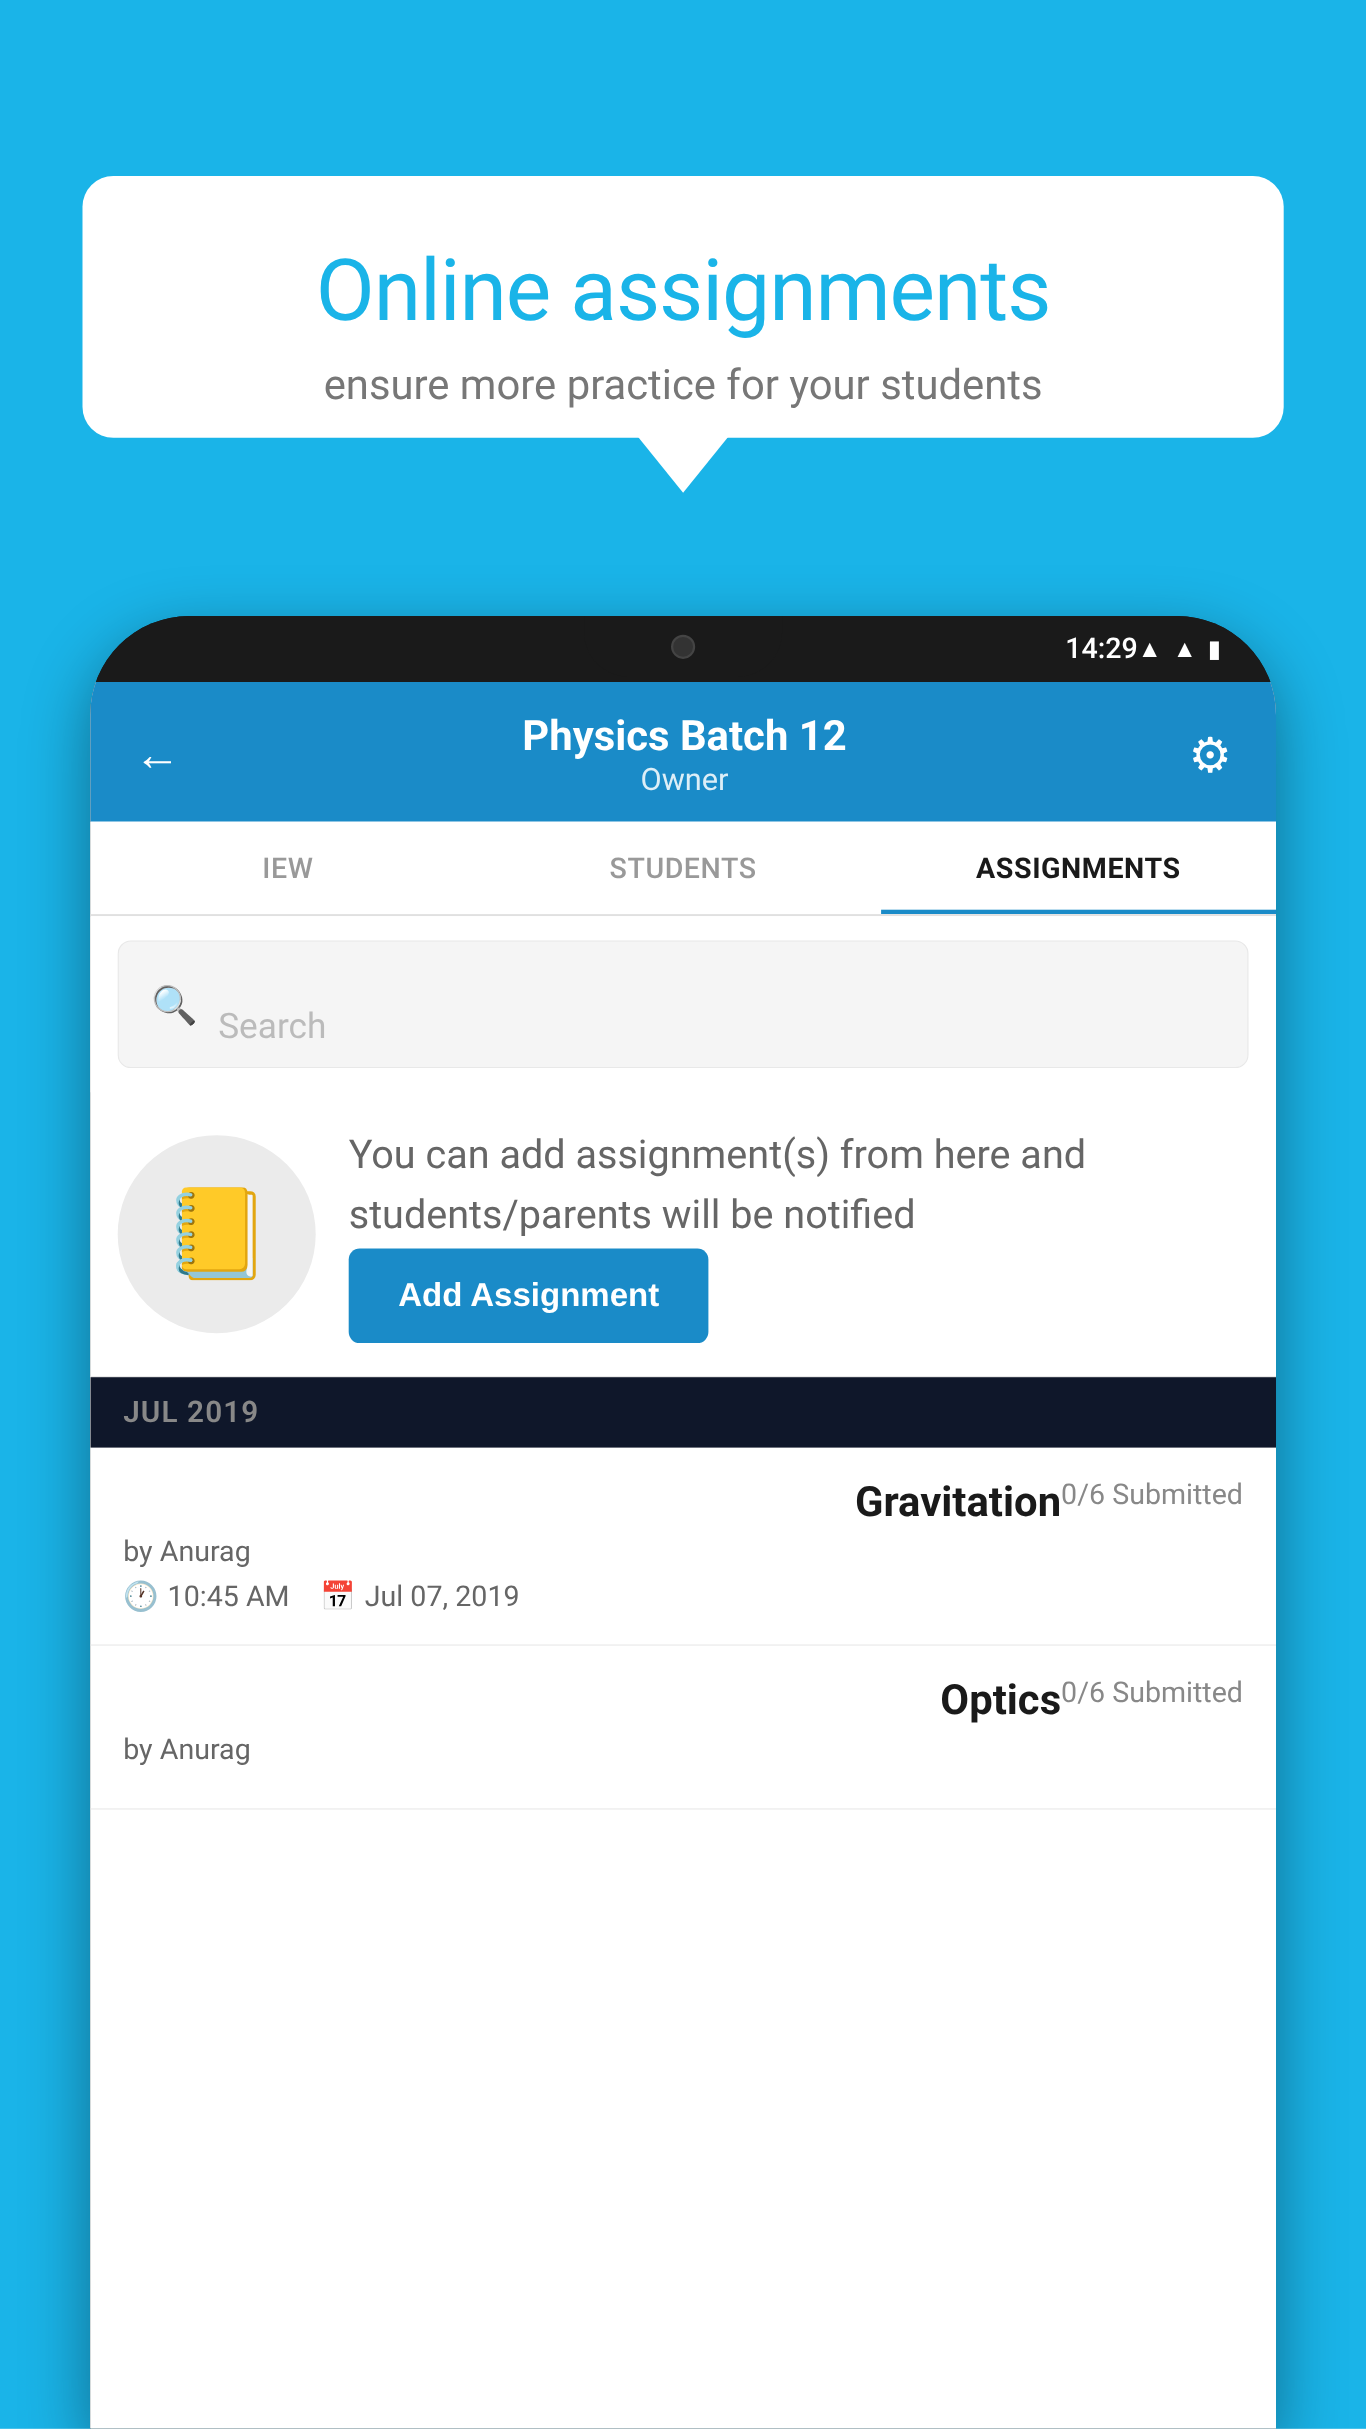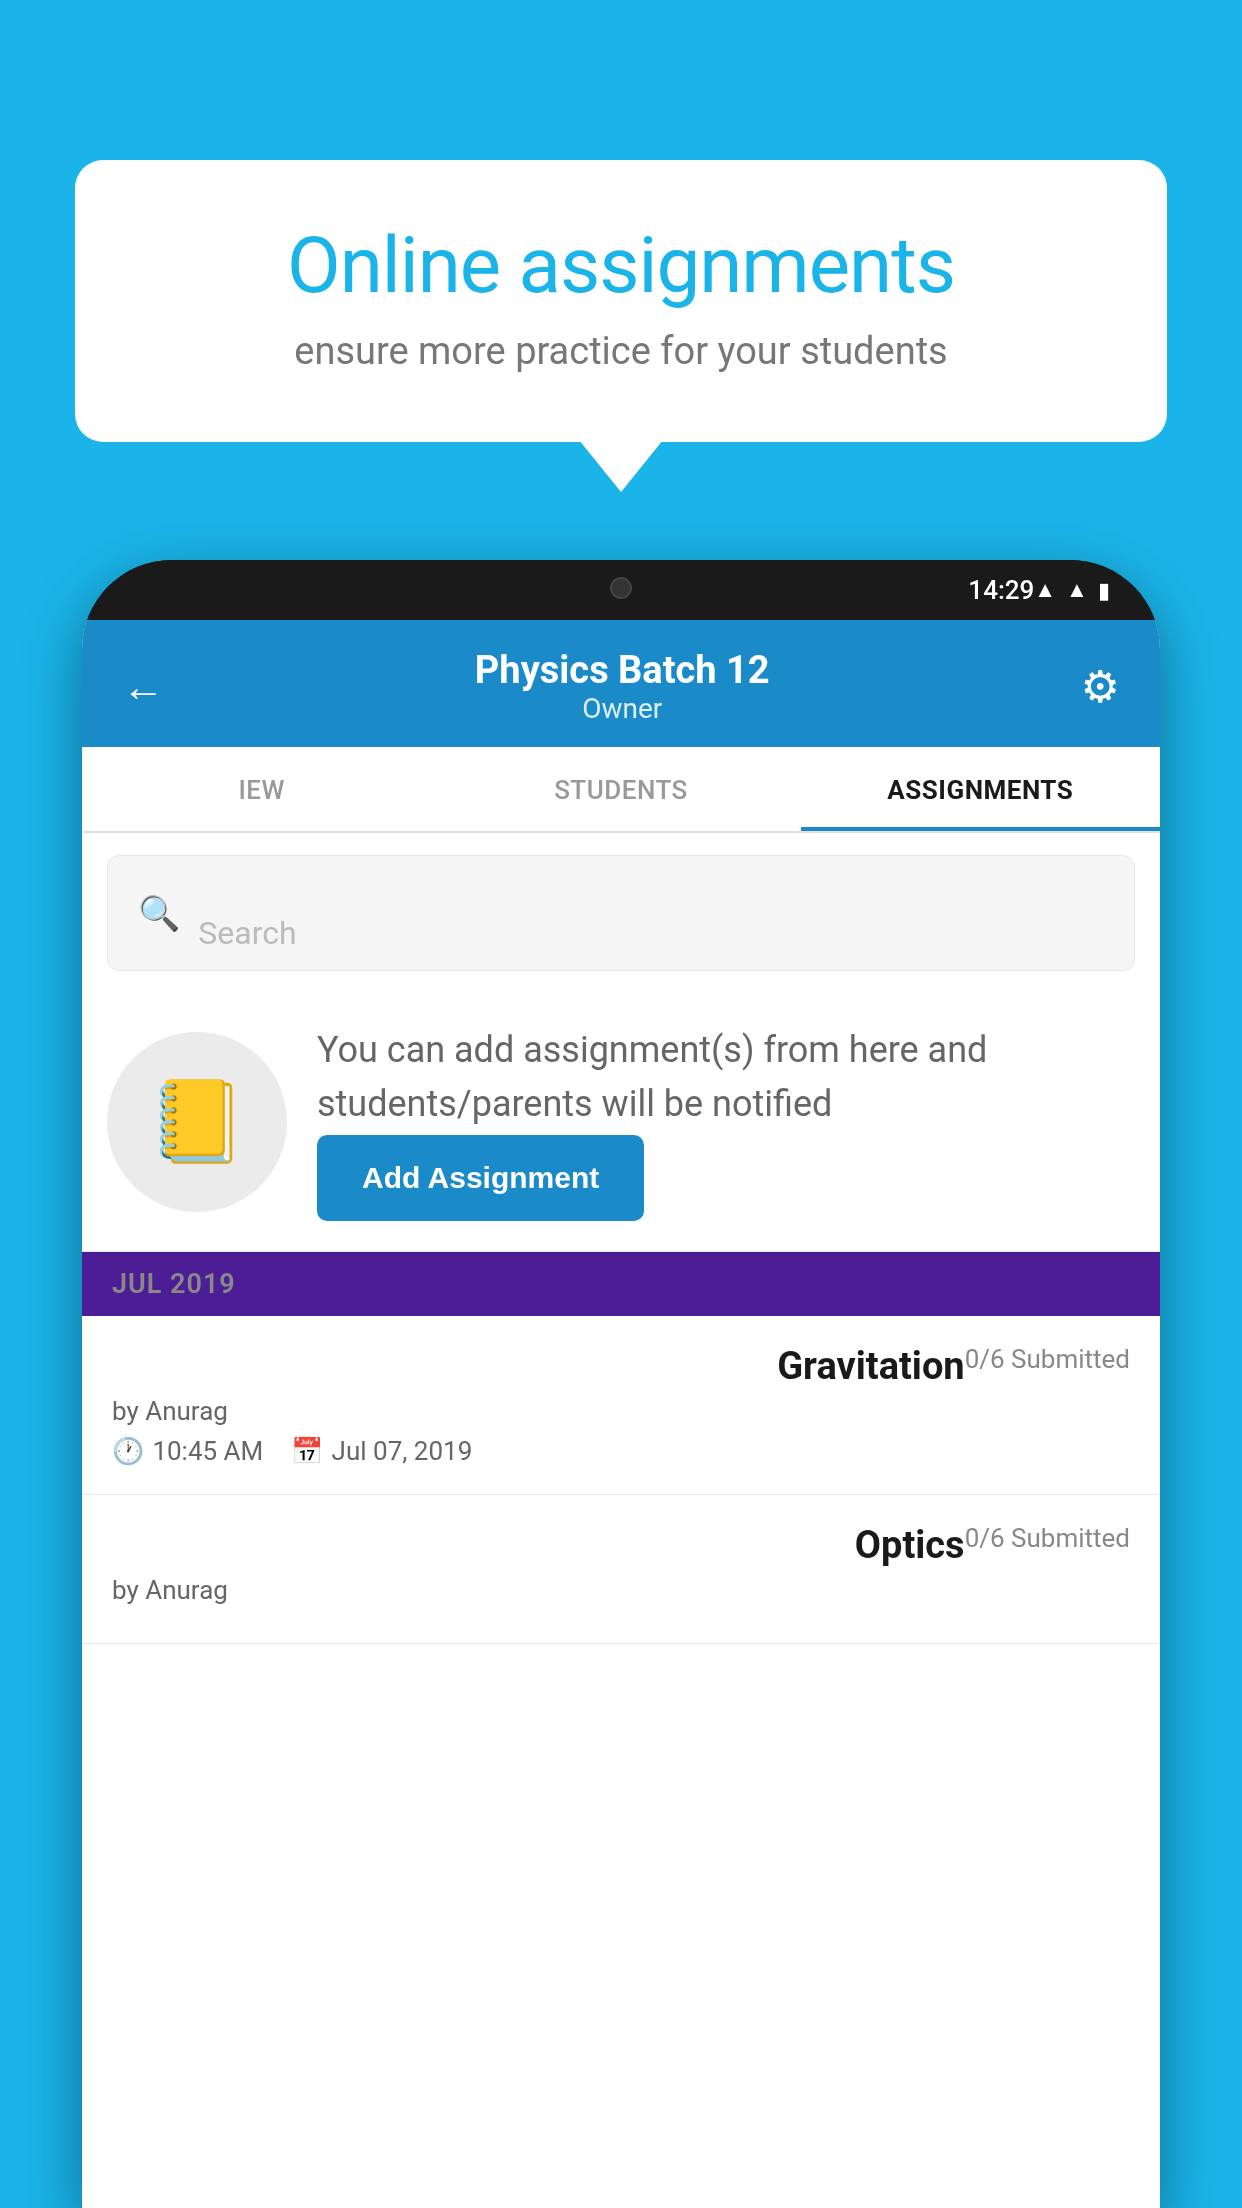--- a/index.html
+++ b/index.html
@@ -13,21 +13,21 @@
     }
 
     
     .speech-bubble {
       position: absolute;
       top: 160px;
       left: 75px;
       right: 75px;
       background: white;
       border-radius: 28px;
-      padding: 60px 70px 69px;
+      padding: 60px 70px 25px;
       text-align: center;
     }
     .speech-bubble::after {
       content: '';
       position: absolute;
       bottom: -50px;
       left: 50%;
       transform: translateX(-50%);
       width: 0;
       height: 0;
@@ -245,21 +245,21 @@
       border: none;
       border-radius: 10px;
       padding: 26px 45px;
       font-size: 30px;
       font-weight: 600;
       cursor: pointer;
     }
 
     
     .section-header {
-      background: #4c1d95;
+      background: #0f172a;
       padding: 16px 30px;
       font-size: 27px;
       color: #888;
       font-weight: 600;
       letter-spacing: 1px;
     }
 
     
     .assignment-item {
       padding: 28px 30px;

